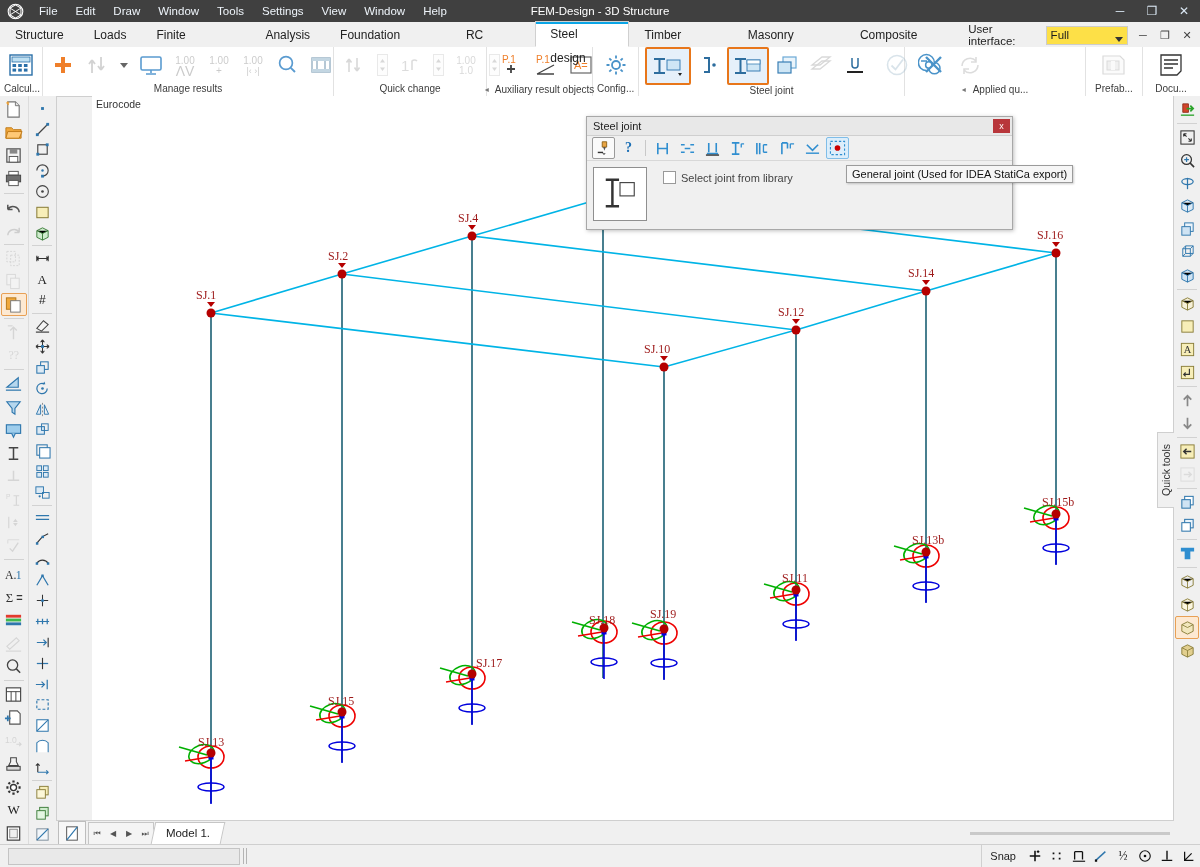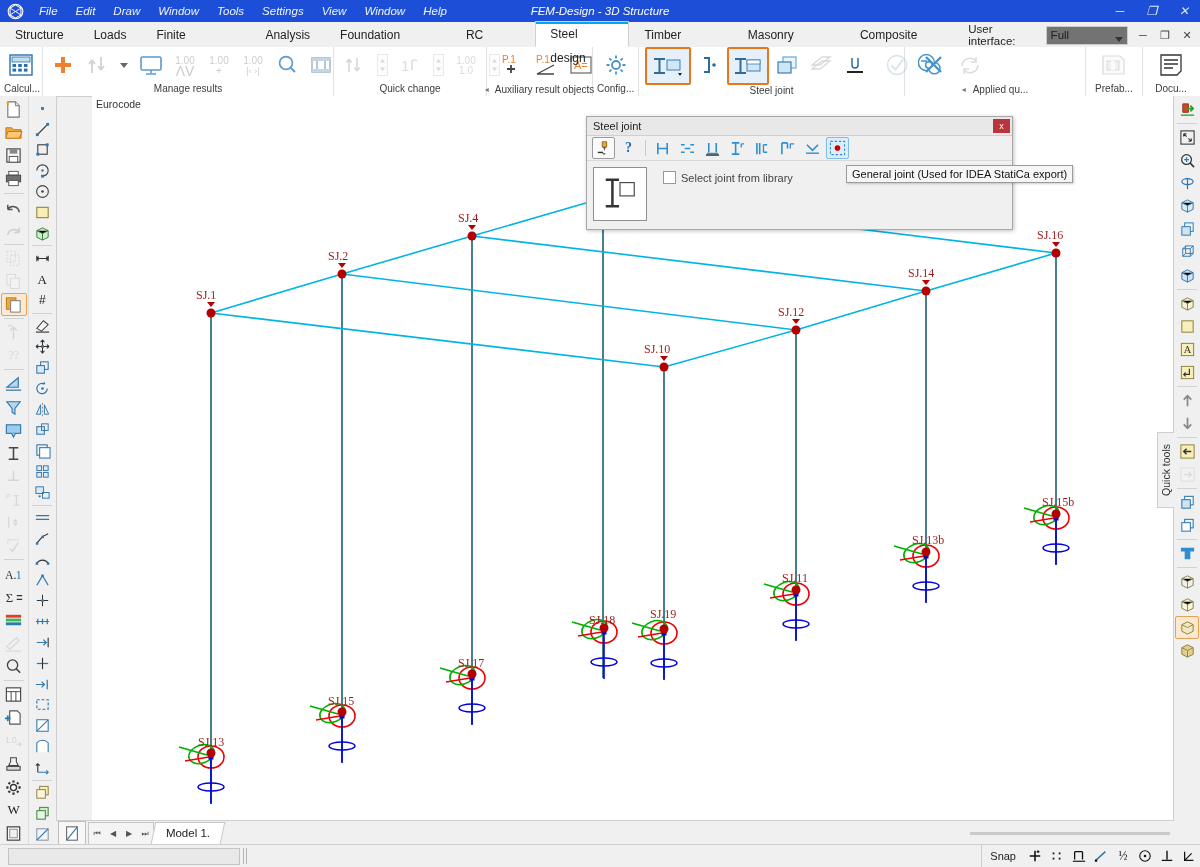--- a/index.html
+++ b/index.html
@@ -8,21 +8,21 @@
     font-family:"Liberation Sans", sans-serif;
     font-size:11.5px;color:#1c1c1c;
     background:#f0f0f0;
     -webkit-font-smoothing:antialiased;
   }
   .app{position:relative;width:1200px;height:867px;}
 
   
   .titlebar{
     position:absolute;left:0;top:0;width:1200px;height:22px;
-    background:#1d4ed8;color:#ffffff;display:flex;align-items:center;font-style:italic;
+    background:#404040;color:#ffffff;display:flex;align-items:center;
   }
   .app-logo{width:30px;display:flex;align-items:center;justify-content:center;}
   .menu-list{display:flex;align-items:center;gap:0px;}
   .menu-item{padding:3px 9px;font-size:11.5px;color:#eef4fa;cursor:default;}
   .title-text{
     position:absolute;left:0;right:0;text-align:center;font-size:11.5px;
     color:#ffffff;pointer-events:none;
   }
   .win-btns{position:absolute;right:0;top:0;height:22px;display:flex;}
   .win-btn{width:32px;height:22px;display:flex;align-items:center;justify-content:center;
@@ -37,21 +37,21 @@
     height:24px;line-height:24px;padding:0 14px;font-size:12px;color:#222;
     border:1px solid transparent;border-bottom:none;cursor:default;
   }
   .rtab.active{
     background:#ffffff;border:1px solid #d0d0d0;border-bottom:1px solid #ffffff;
     box-shadow:inset 0 2px 0 0 #0aa5e6;position:relative;z-index:3;
   }
   .ui-select-wrap{margin-left:auto;display:flex;align-items:center;height:24px;padding-right:2px;}
   .ui-label{font-size:11.5px;color:#222;margin-right:6px;}
   .ui-combo{
-    width:80px;height:17px;background:#737373;border:1px solid #ccc;
+    width:80px;height:17px;background:#fde047;border:1px solid #ccc;
     font-size:11.5px;display:flex;align-items:center;padding-left:4px;position:relative;
   }
   .ui-combo .caret{position:absolute;right:4px;top:5px;}
   .win-btns2{display:flex;margin-left:4px;}
   .win-btn2{width:22px;height:22px;display:flex;align-items:center;justify-content:center;color:#444;font-size:11px;}
 
   
   .ribbon{
     position:absolute;left:0;top:47px;width:1200px;height:49px;
     background:#ffffff;border-bottom:1px solid #cfcfcf;display:flex;
@@ -1054,21 +1054,21 @@
       <div style="position:absolute;left:104px;top:192px;">SJ.1</div>
       <div style="position:absolute;left:236px;top:153px;">SJ.2</div>
       <div style="position:absolute;left:366px;top:115px;">SJ.4</div>
       <div style="position:absolute;left:497px;top:77px;">SJ.6</div>
       <div style="position:absolute;left:552px;top:246px;">SJ.10</div>
       <div style="position:absolute;left:686px;top:209px;">SJ.12</div>
       <div style="position:absolute;left:816px;top:170px;">SJ.14</div>
       <div style="position:absolute;left:945px;top:132px;">SJ.16</div>
       <div style="position:absolute;left:106px;top:639px;">SJ.13</div>
       <div style="position:absolute;left:236px;top:598px;">SJ.15</div>
-      <div style="position:absolute;left:366px;top:560px;">SJ.17</div>
+      <div style="position:absolute;left:384px;top:560px;">SJ.17</div>
       <div style="position:absolute;left:497px;top:517px;">SJ.18</div>
       <div style="position:absolute;left:558px;top:511px;">SJ.19</div>
       <div style="position:absolute;left:690px;top:475px;">SJ.11</div>
       <div style="position:absolute;left:820px;top:437px;">SJ.13b</div>
       <div style="position:absolute;left:950px;top:399px;">SJ.15b</div>
     </div>
   </div>
 
   <div class="sjdialog">
     <div class="sj-title">

